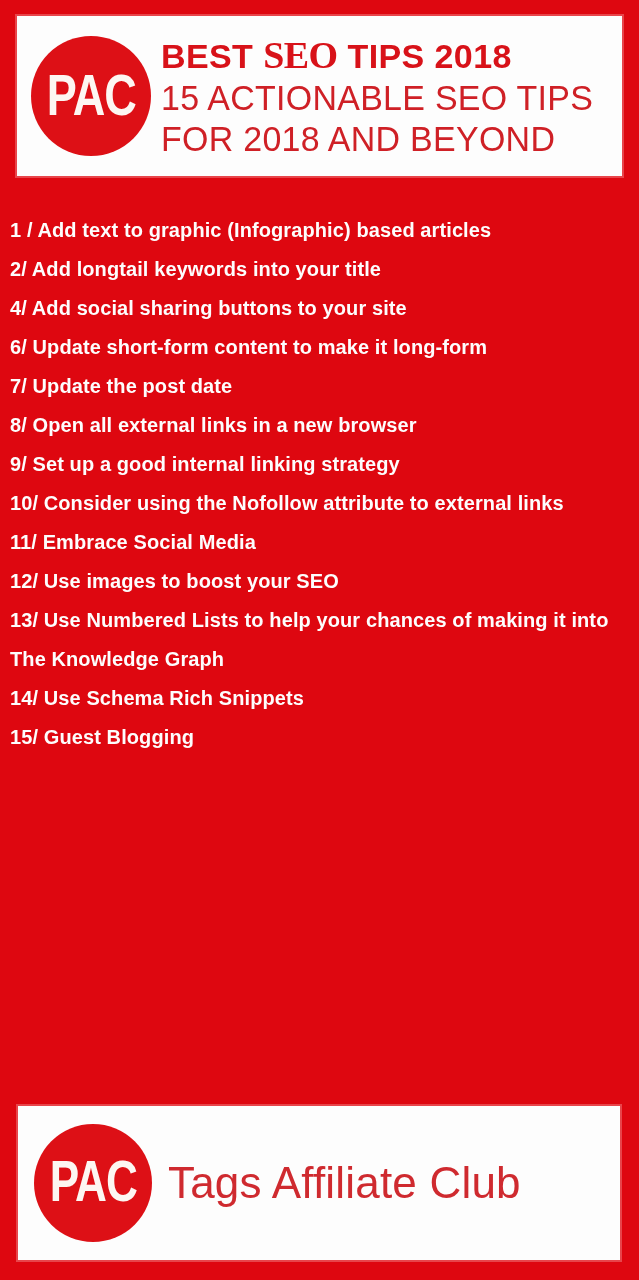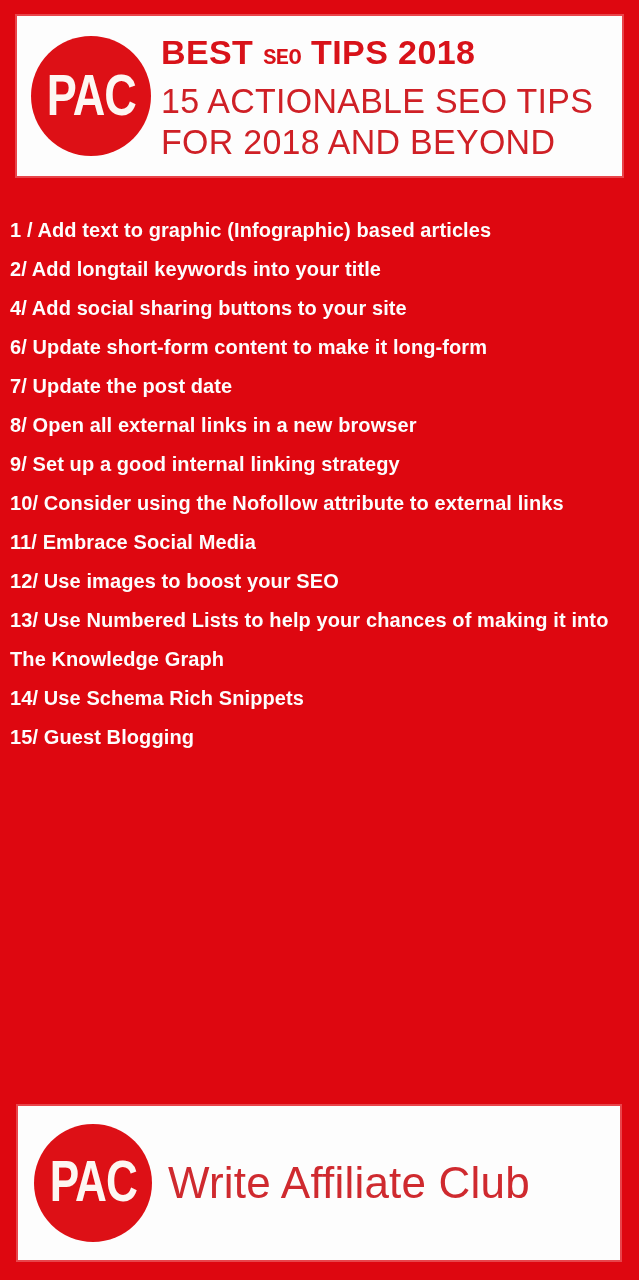--- a/index.html
+++ b/index.html
@@ -70,23 +70,23 @@
   .title-line1 {
     color: #d81219;
     font-family: "Liberation Sans Narrow", "Liberation Sans", sans-serif;
     font-weight: 700;
     font-size: 34px;
     line-height: 42px;
     letter-spacing: 0.4px;
     white-space: nowrap;
   }
   .title-line1 .seo-strong {
-    font-family: Liberation Mono, monospace;
+    font-family: Liberation Serif, serif;
     font-weight: 700;
-    font-size: 22px;
+    font-size: 38px;
     letter-spacing: -0.5px;
   }
   .title-sub {
     color: #cf2026;
     font-family: "Liberation Sans Narrow", "Liberation Sans", sans-serif;
     font-weight: 300;
     font-size: 35px;
     line-height: 41px;
     letter-spacing: 0.3px;
     white-space: nowrap;
@@ -184,16 +184,16 @@
     <p class="tip-item">14/ Use Schema Rich Snippets</p>
     <p class="tip-item">15/ Guest Blogging</p>
   </div>
 
   <div class="footer-card">
     <div class="footer-logo">
       <div class="logo-circle">
         <span class="logo-text">PAC</span>
       </div>
     </div>
-    <div class="footer-brand">Write Affiliate Club</div>
+    <div class="footer-brand">Tags Affiliate Club</div>
   </div>
 
 </div>
 
 </body></html>

